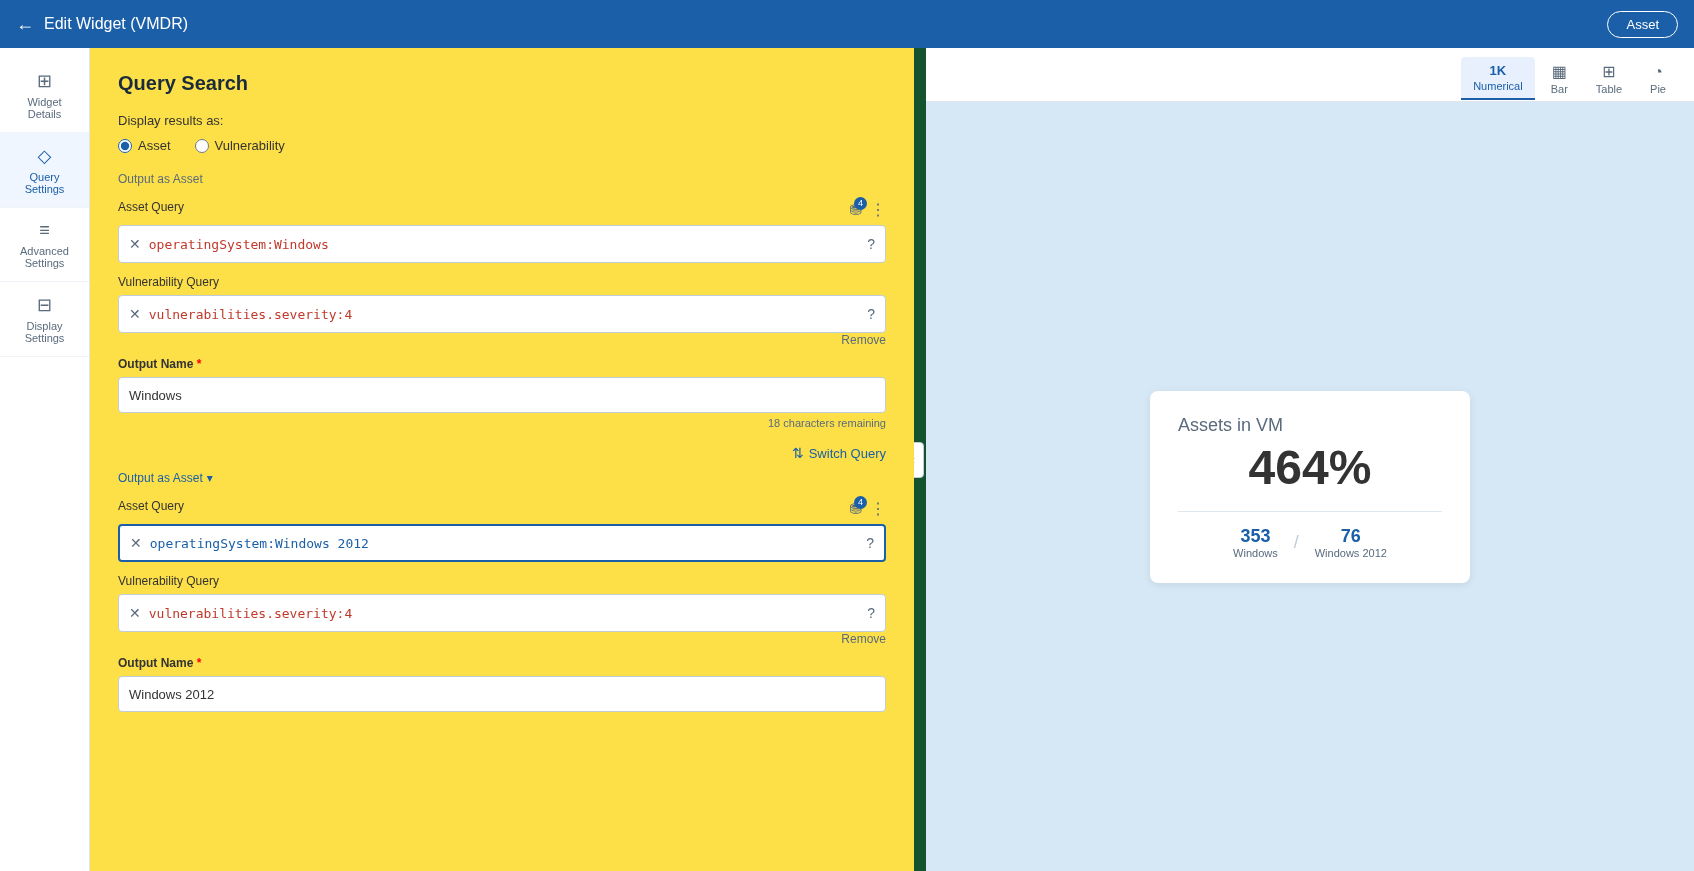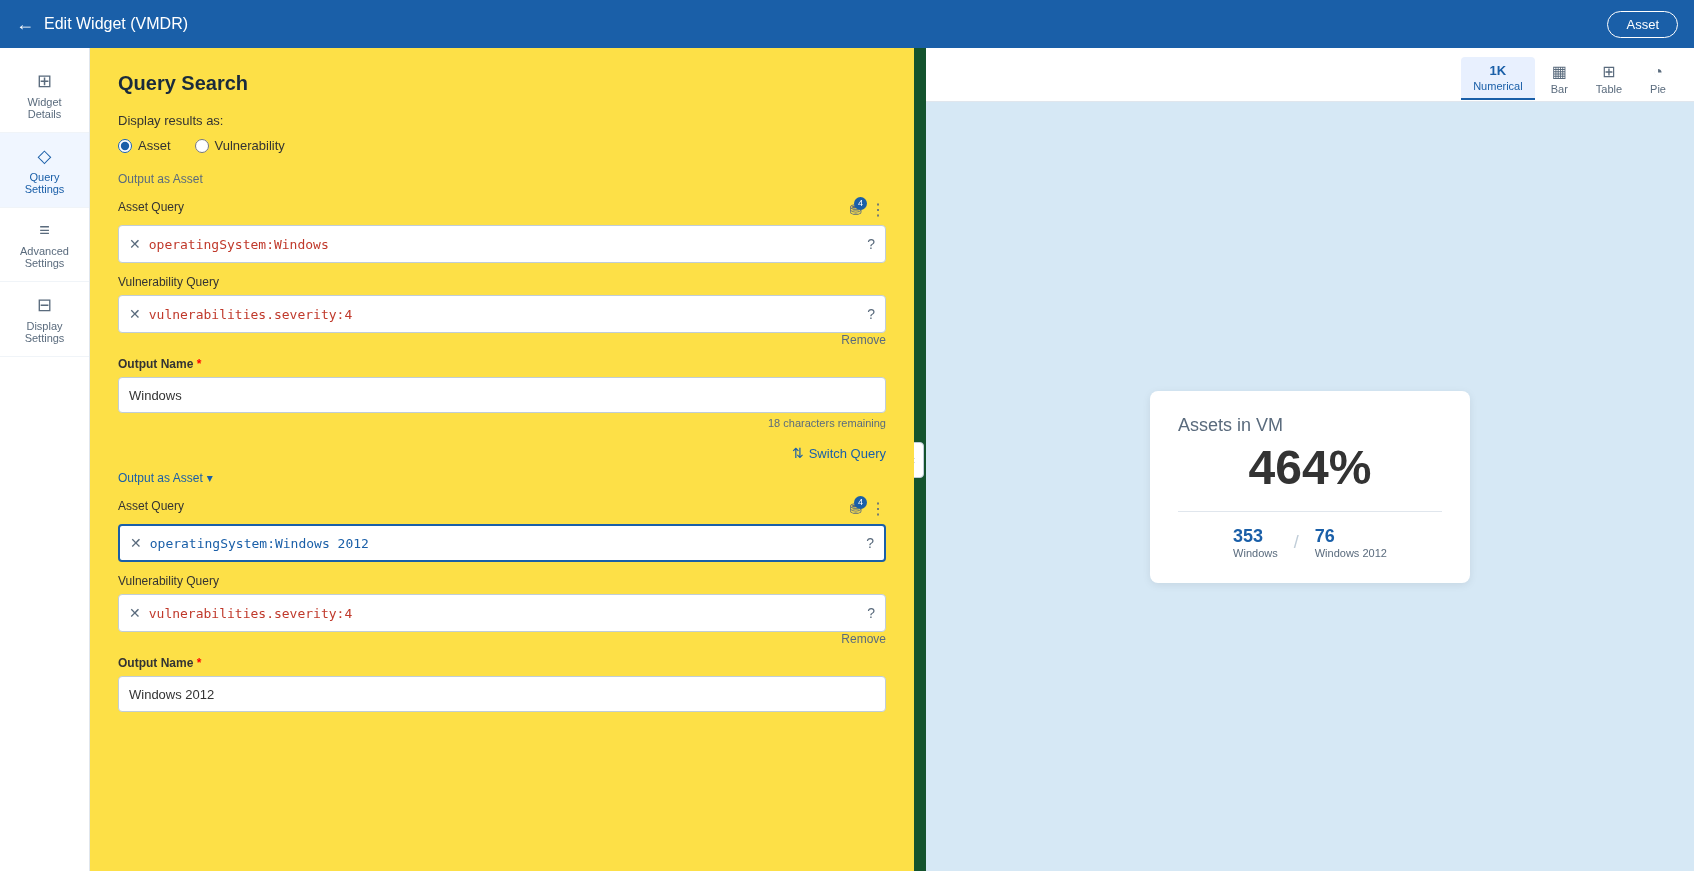--- a/index.html
+++ b/index.html
@@ -235,21 +235,21 @@
       background: white;
       border-radius: 8px;
       padding: 24px 28px;
       width: 320px;
       box-shadow: 0 2px 8px rgba(0,0,0,0.08);
     }
     .widget-card-title { font-size: 18px; color: #5a6b7d; margin-bottom: 4px; }
     .widget-big-number { font-size: 48px; font-weight: 600; color: #333; text-align: center; margin-bottom: 16px; }
     .widget-divider { border: none; border-top: 1px solid #e0e6ed; margin-bottom: 14px; }
     .widget-stats { display: flex; align-items: center; justify-content: center; gap: 16px; }
-    .widget-stat { text-align: left; }
+    .widget-stat { text-align: center; }
     .widget-stat-num { font-size: 18px; font-weight: 600; color: #1a5fa8; }
     .widget-stat-label { font-size: 11px; color: #5a6b7d; }
     .widget-slash { font-size: 18px; color: #c0cdd8; }
   </style>
 </head>
 <body>
 
 <div class="header">
   <div class="header-left">
     <span class="back-arrow">←</span>

